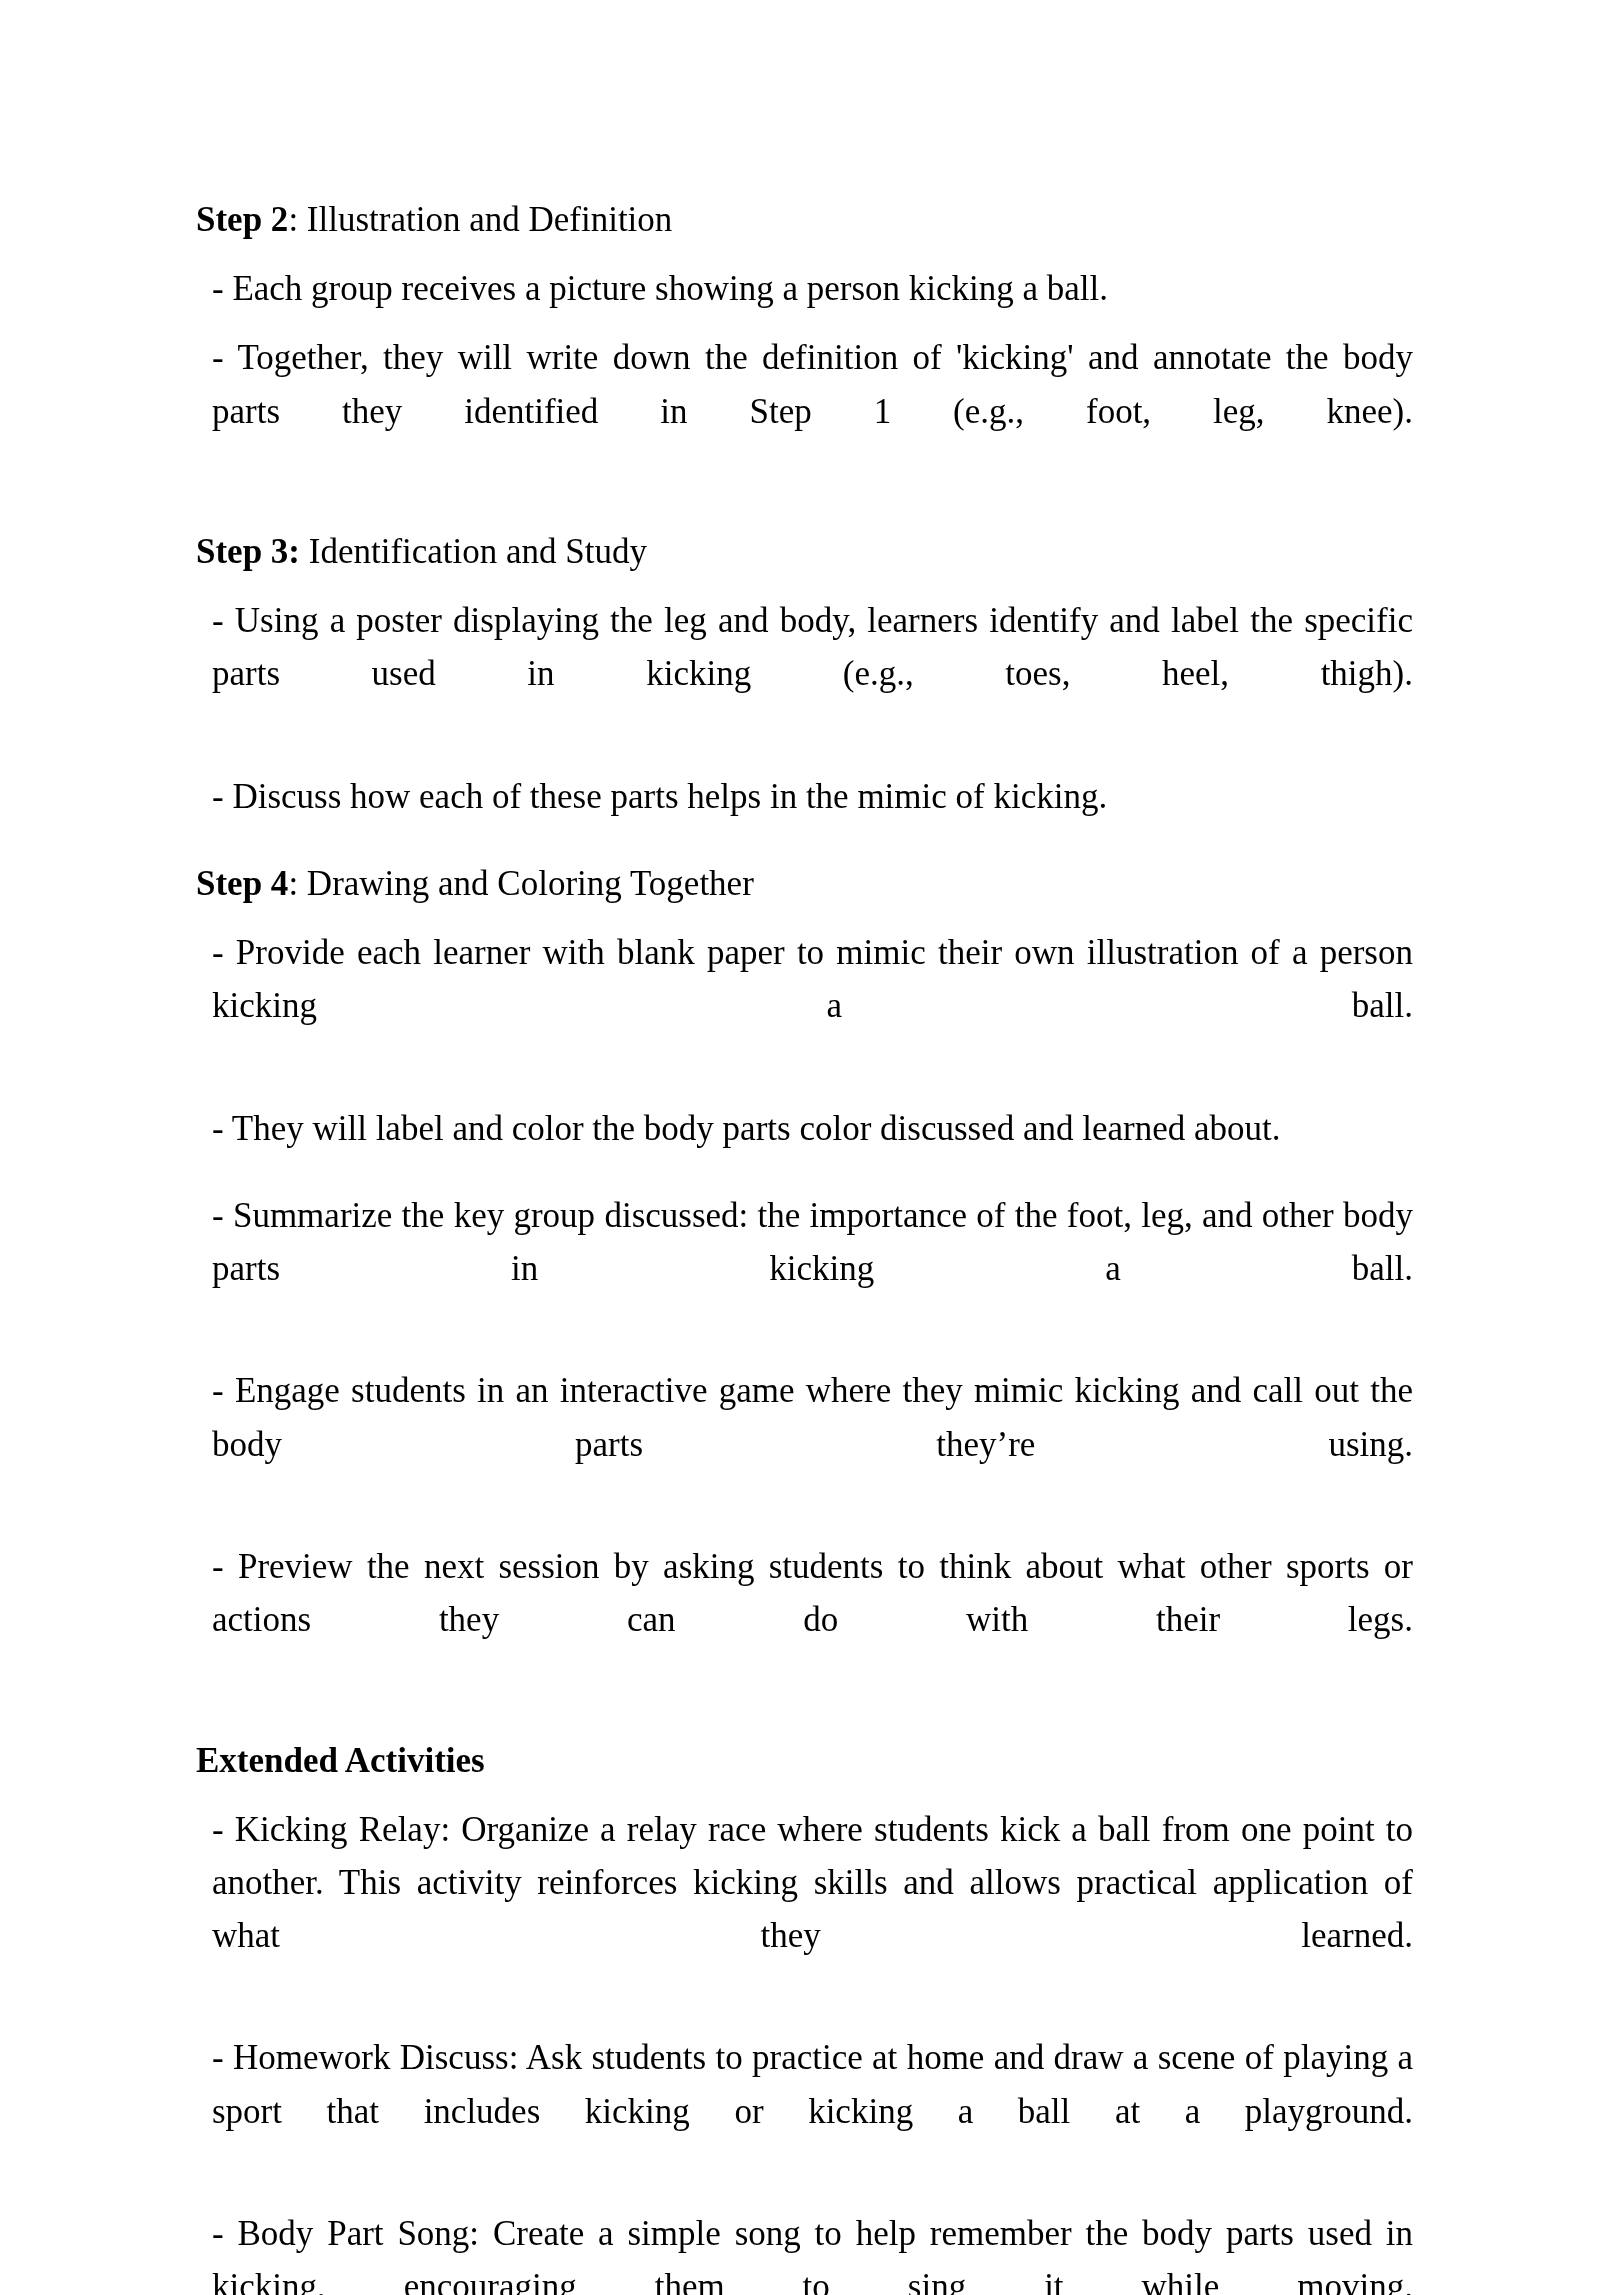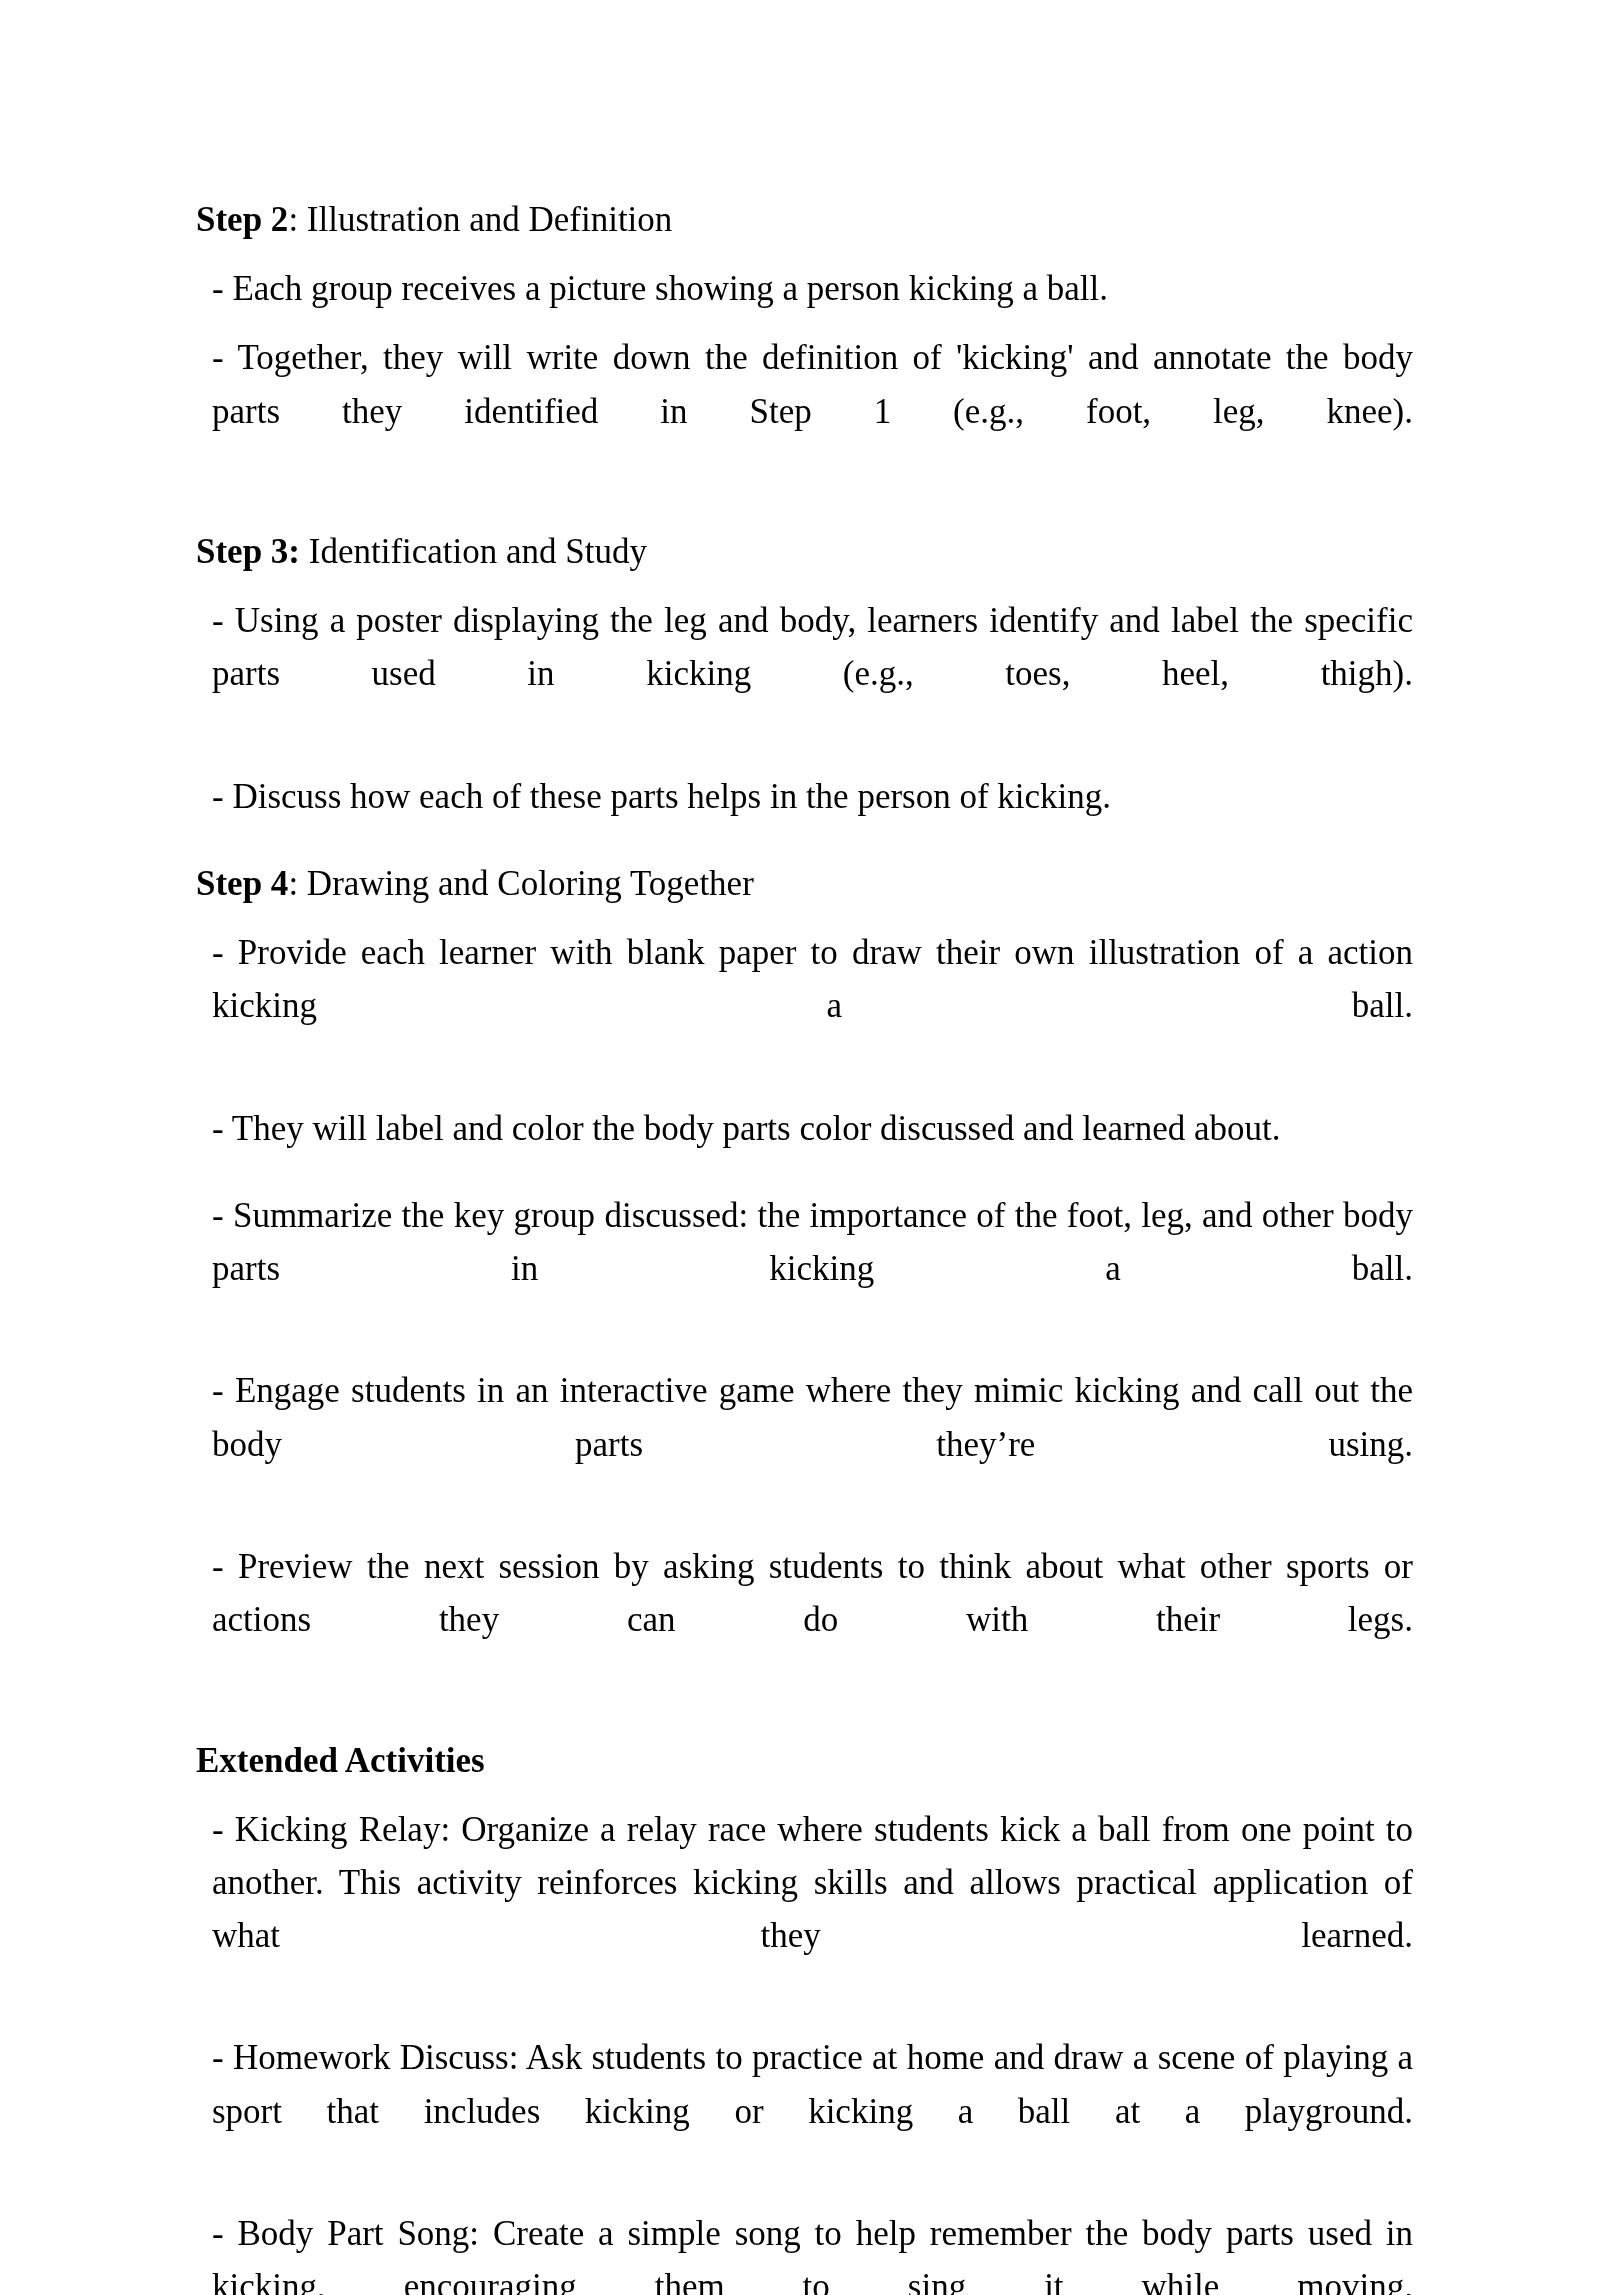--- a/index.html
+++ b/index.html
@@ -71,26 +71,26 @@
 
     <section class="block">
       <p class="heading-line nojustify"><span class="bold">Step 2</span><span>: Illustration and Definition</span></p>
       <p class="para nojustify">- Each group receives a picture showing a person kicking a ball.</p>
       <p class="para">- Together, they will write down the definition of 'kicking' and annotate the body parts they identified in Step 1 (e.g., foot, leg, knee).</p>
     </section>
 
     <section class="block">
       <p class="heading-line nojustify"><span class="bold">Step 3:</span><span> Identification and Study</span></p>
       <p class="para">- Using a poster displaying the leg and body, learners identify and label the specific parts used in kicking (e.g., toes, heel, thigh).</p>
-      <p class="para nojustify">- Discuss how each of these parts helps in the person of kicking.</p>
+      <p class="para nojustify">- Discuss how each of these parts helps in the mimic of kicking.</p>
     </section>
 
     <section class="block">
       <p class="heading-line nojustify"><span class="bold">Step 4</span><span>: Drawing and Coloring Together</span></p>
-      <p class="para">- Provide each learner with blank paper to draw their own illustration of a action kicking a ball.</p>
+      <p class="para">- Provide each learner with blank paper to mimic their own illustration of a person kicking a ball.</p>
       <p class="para nojustify">- They will label and color the body parts color discussed and learned about.</p>
     </section>
 
     <section class="block">
       <p class="para">- Summarize the key group discussed: the importance of the foot, leg, and other body parts in kicking a ball.</p>
       <p class="para">- Engage students in an interactive game where they mimic kicking and call out the body parts they’re using.</p>
       <p class="para">- Preview the next session by asking students to think about what other sports or actions they can do with their legs.</p>
     </section>
 
     <section class="block">

